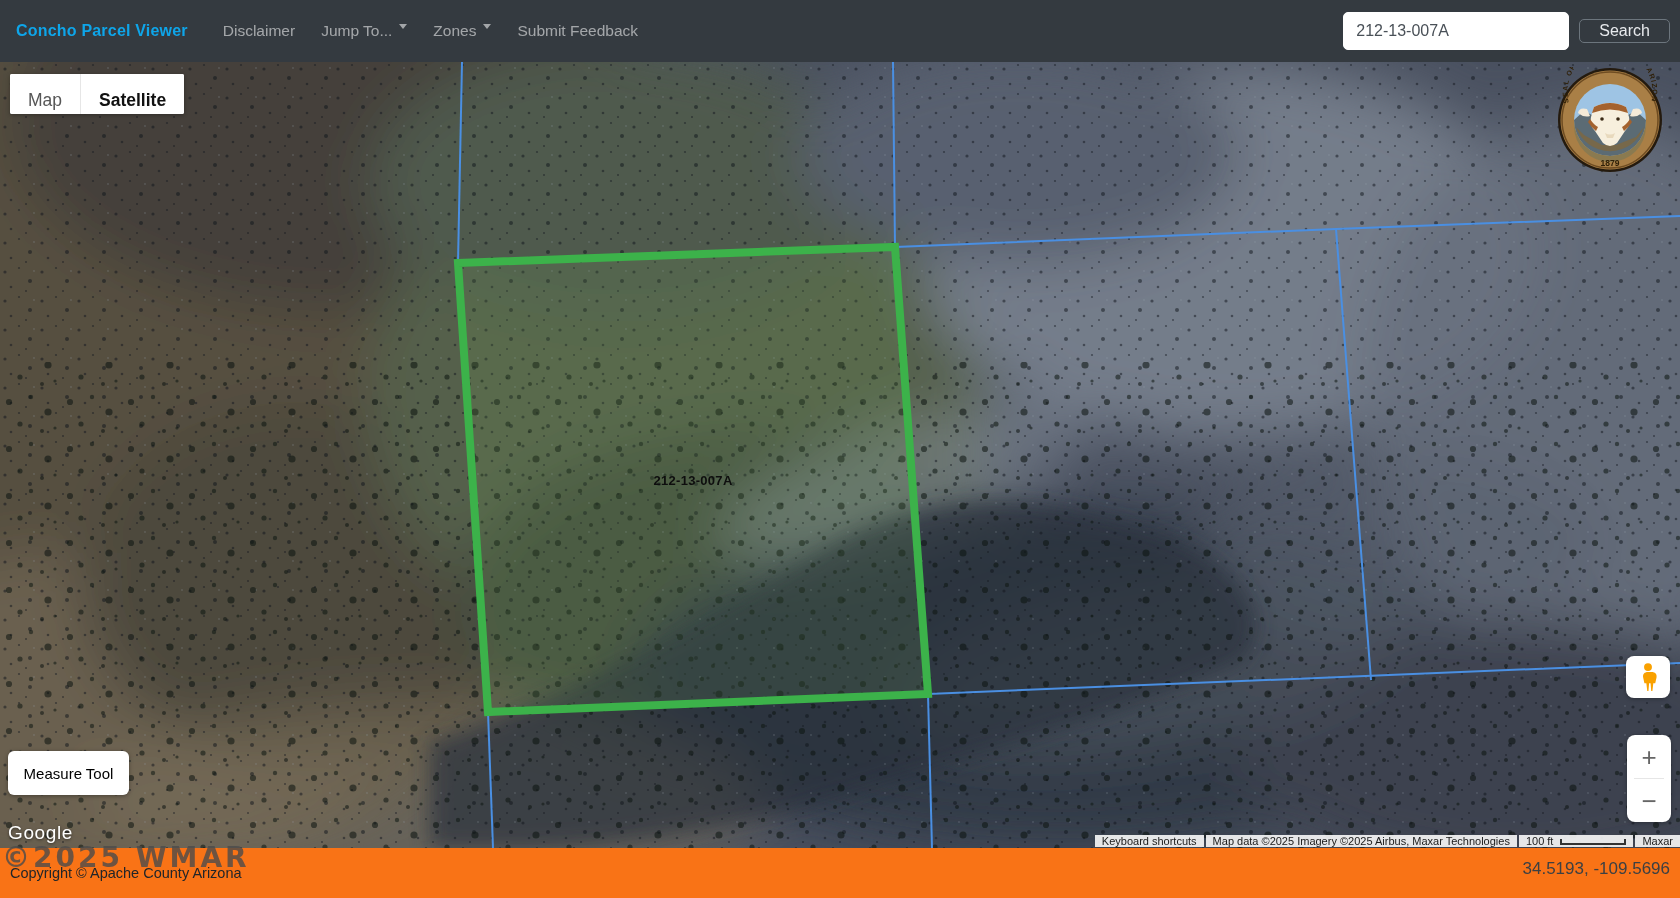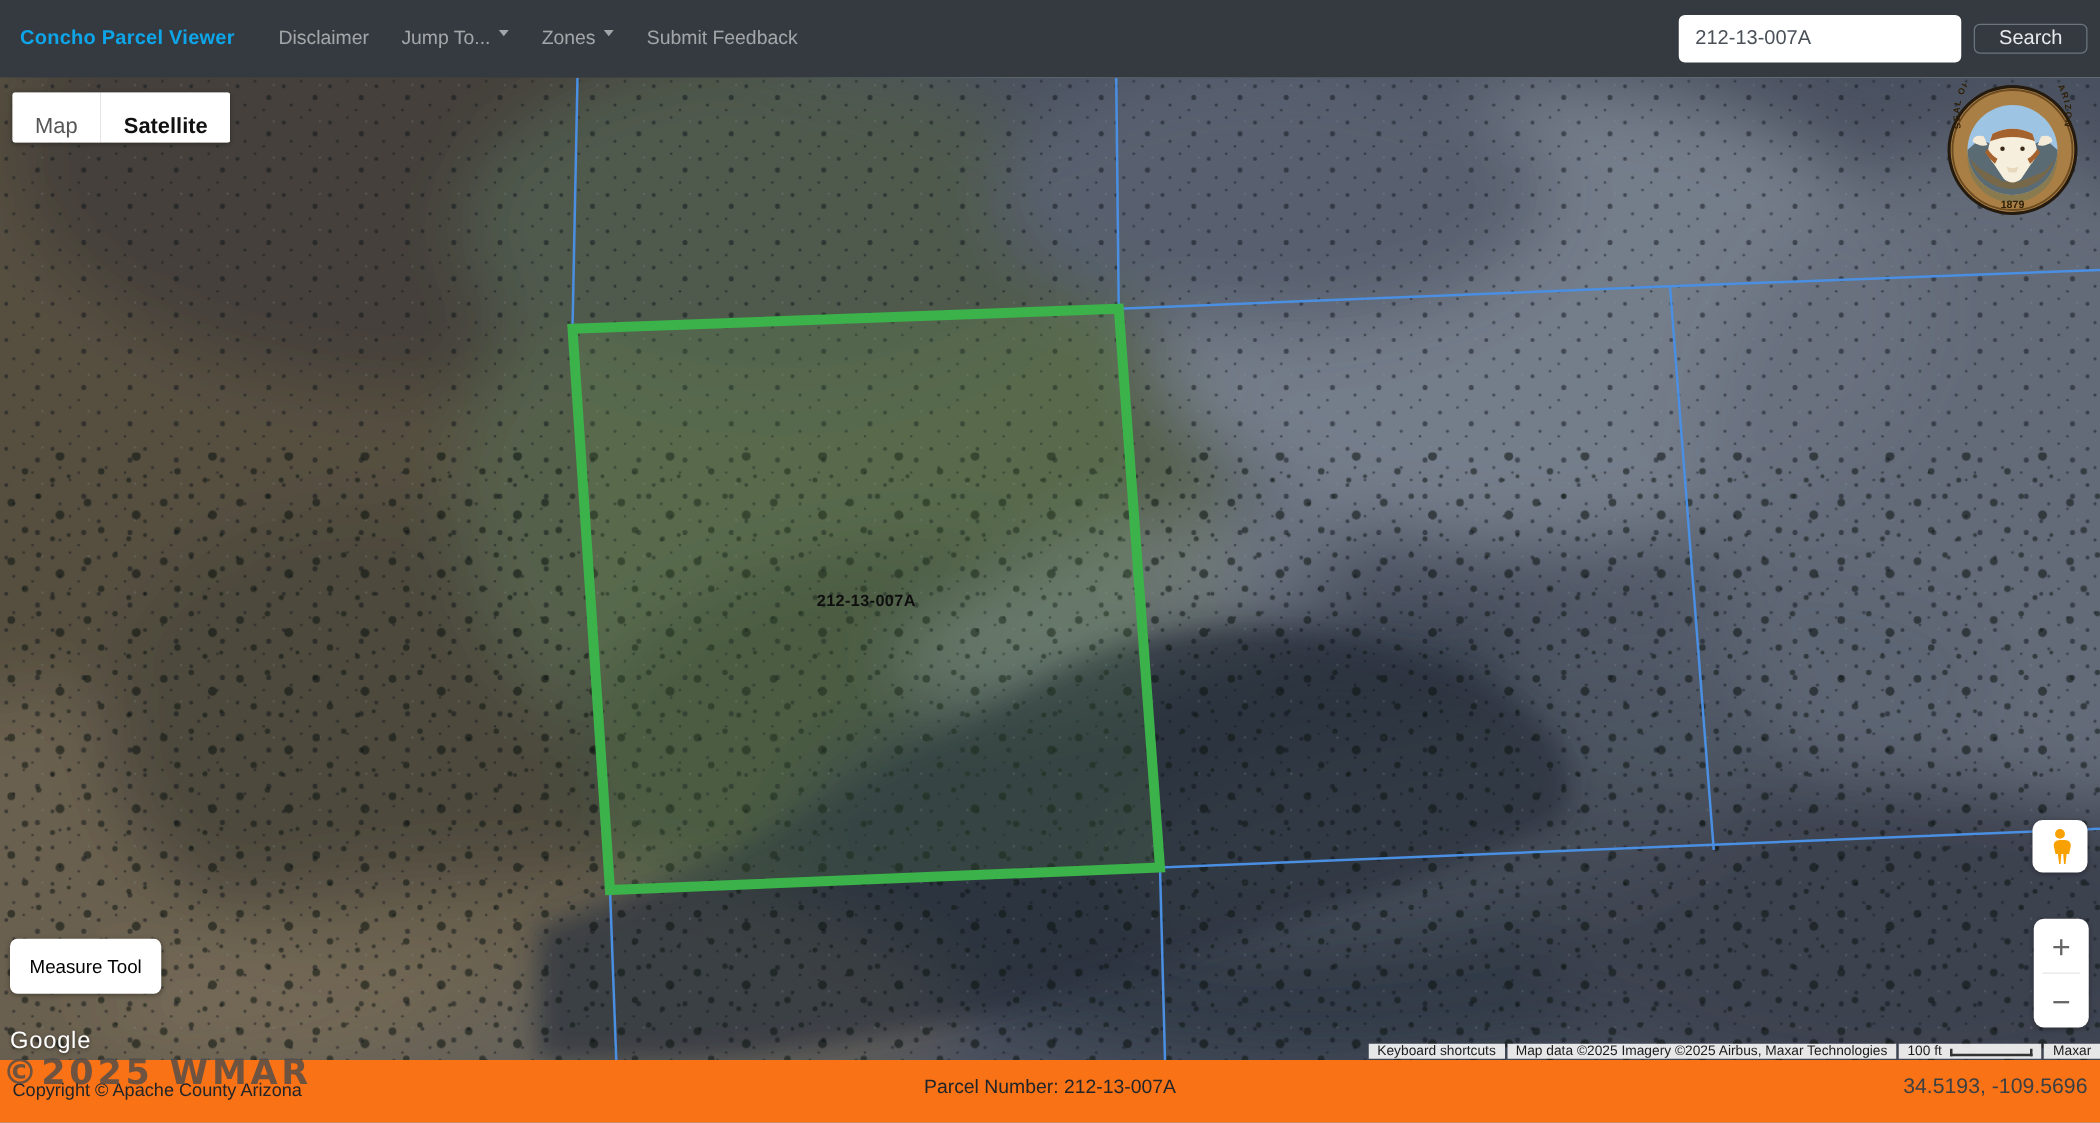--- a/index.html
+++ b/index.html
@@ -226,17 +226,16 @@
     <div class="box">
       <span>100 ft</span>
       <span class="scale-ruler"></span>
     </div>
     <div class="box terms">Maxar</div>
   </div>
 </div>
 
 <div class="footer">
   <div class="copyright">Copyright © Apache County Arizona</div>
-  <div class="parcel-number">Parcel Number: 212-13-007A</div>
   <div class="coords">34.5193, -109.5696</div>
 </div>
 
 <div class="watermark">©2025 WMAR</div>
 
 </body></html>

